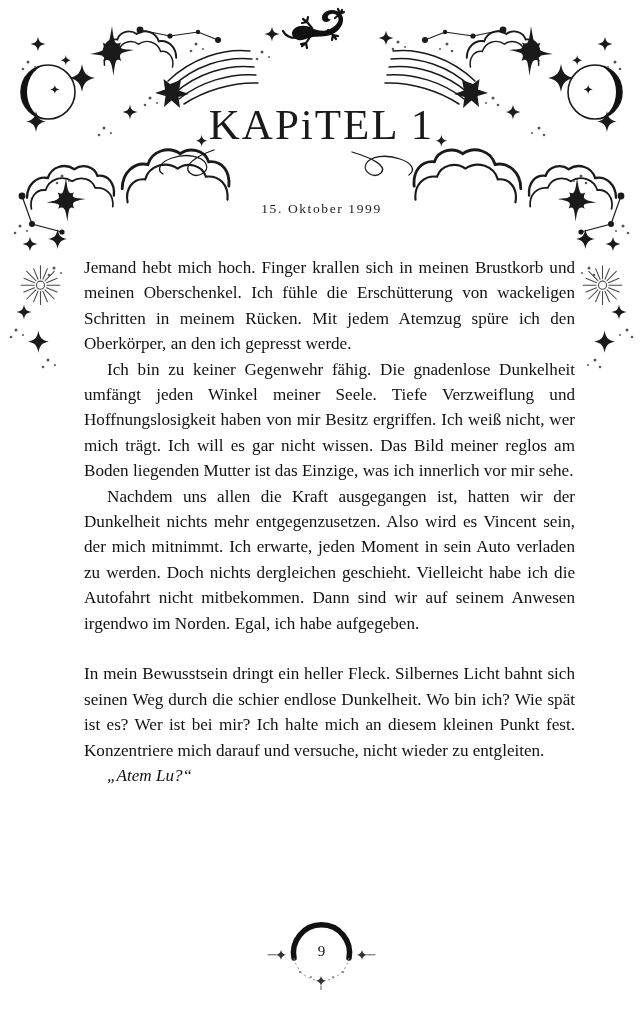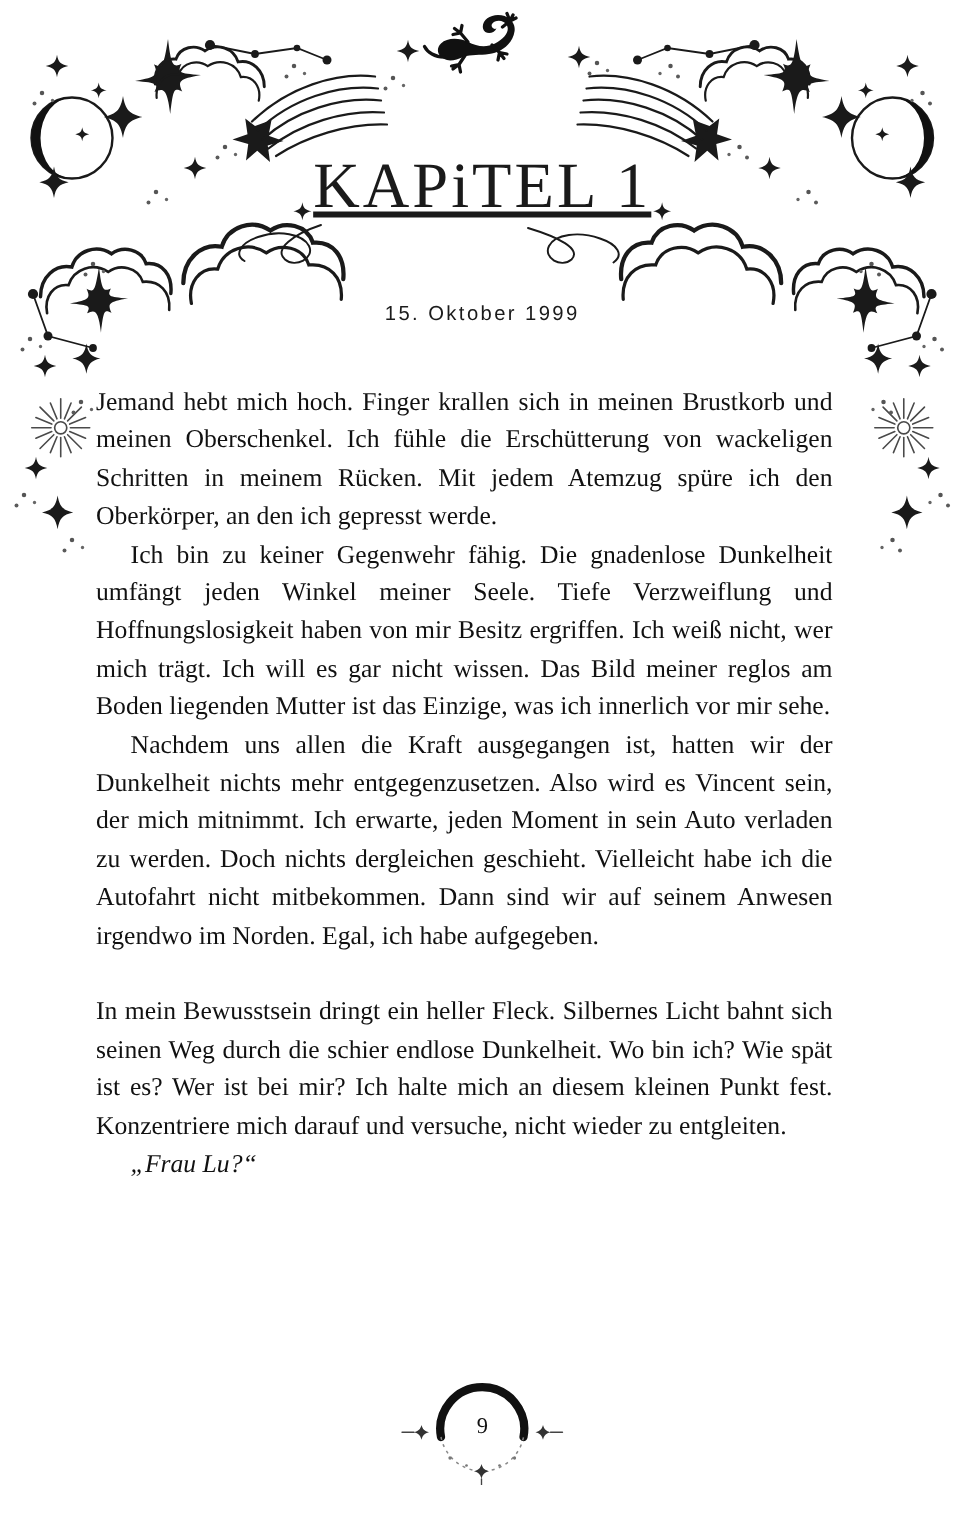--- a/index.html
+++ b/index.html
@@ -40,38 +40,37 @@
     top: 103px;
     left: 0;
     width: 643px;
     font-family: "Liberation Serif", serif;
     font-size: 43px;
     font-weight: 400;
     letter-spacing: 2px;
     color: #1a1a1a;
     line-height: 1;
     white-space: pre;
-    text-decoration: underline;
   }
   .chapter-date {
     position: absolute;
     top: 201px;
     left: 0;
     width: 643px;
-    font-family: Liberation Sans, sans-serif;
+    font-family: Liberation Serif, serif;
     font-size: 13.5px;
     letter-spacing: 1.6px;
     color: #1b1b1b;
   }
 
   
   #text-column {
     position: absolute;
     top: 255px;
-    left: 64px;
+    left: 84px;
     width: 491px;
   }
   #text-column p {
     margin: 0;
     font-family: "Liberation Serif", serif;
     font-size: 17.1px;
     line-height: 25.4px;
     color: #111111;
     text-align: justify;
     text-justify: inter-word;
@@ -334,21 +333,21 @@
     <div class="chapter-title">KAPiTEL 1</div>
     <div class="chapter-date">15. Oktober 1999</div>
   </div>
 
   <div id="text-column">
       <p class="noindent">Jemand hebt mich hoch. Finger krallen sich in meinen Brust­korb und meinen Oberschenkel. Ich fühle die Erschütterung von wackeligen Schritten in meinem Rücken. Mit jedem Atem­zug spüre ich den Oberkörper, an den ich gepresst werde.</p>
       <p class="indent">Ich bin zu keiner Gegenwehr fähig. Die gnadenlose Dunkel­heit umfängt jeden Winkel meiner Seele. Tiefe Verzweiflung und Hoffnungslosigkeit haben von mir Besitz ergriffen. Ich weiß nicht, wer mich trägt. Ich will es gar nicht wissen. Das Bild meiner reglos am Boden liegenden Mutter ist das Einzige, was ich innerlich vor mir sehe.</p>
       <p class="indent">Nachdem uns allen die Kraft ausgegangen ist, hatten wir der Dunkelheit nichts mehr entgegenzusetzen. Also wird es Vincent sein, der mich mitnimmt. Ich erwarte, jeden Moment in sein Auto verladen zu werden. Doch nichts dergleichen ge­schieht. Vielleicht habe ich die Autofahrt nicht mitbekommen. Dann sind wir auf seinem Anwesen irgendwo im Norden. Egal, ich habe aufgegeben.</p>
       <div class="scene-gap"></div>
       <p class="noindent">In mein Bewusstsein dringt ein heller Fleck. Silbernes Licht bahnt sich seinen Weg durch die schier endlose Dunkelheit. Wo bin ich? Wie spät ist es? Wer ist bei mir? Ich halte mich an diesem kleinen Punkt fest. Konzentriere mich darauf und ver­suche, nicht wieder zu entgleiten.</p>
-      <p class="italic">„Frau Lu?“</p>
+      <p class="italic">„Atem Lu?“</p>
     </div>
 
   <svg id="deco-footer" viewBox="0 0 643 90">
     <g>
       <path d="M294,58 A28,28 0 1,1 349,58" fill="none" stroke="#111111" stroke-width="5.5" stroke-linecap="round"></path>
       <path d="M294,58 A28,28 0 0,0 349,58" fill="none" stroke="#888888" stroke-width="1" stroke-dasharray="2 3"></path>
       <g fill="#333333">
         <path d="M281,50 C281.8,53 283,54 286,54.8 C283,55.6 281.8,56.8 281,59.8 C280.2,56.8 279,55.6 276,54.8 C279,54 280.2,53 281,50 Z"></path>
         <path d="M362,50 C362.8,53 364,54 367,54.8 C364,55.6 362.8,56.8 362,59.8 C361.2,56.8 360,55.6 357,54.8 C360,54 361.2,53 362,50 Z"></path>
         <path d="M321,76 C321.8,79 323,80 326,80.8 C323,81.6 321.8,82.8 321,85.8 C320.2,82.8 319,81.6 316,80.8 C319,80 320.2,79 321,76 Z"></path>

